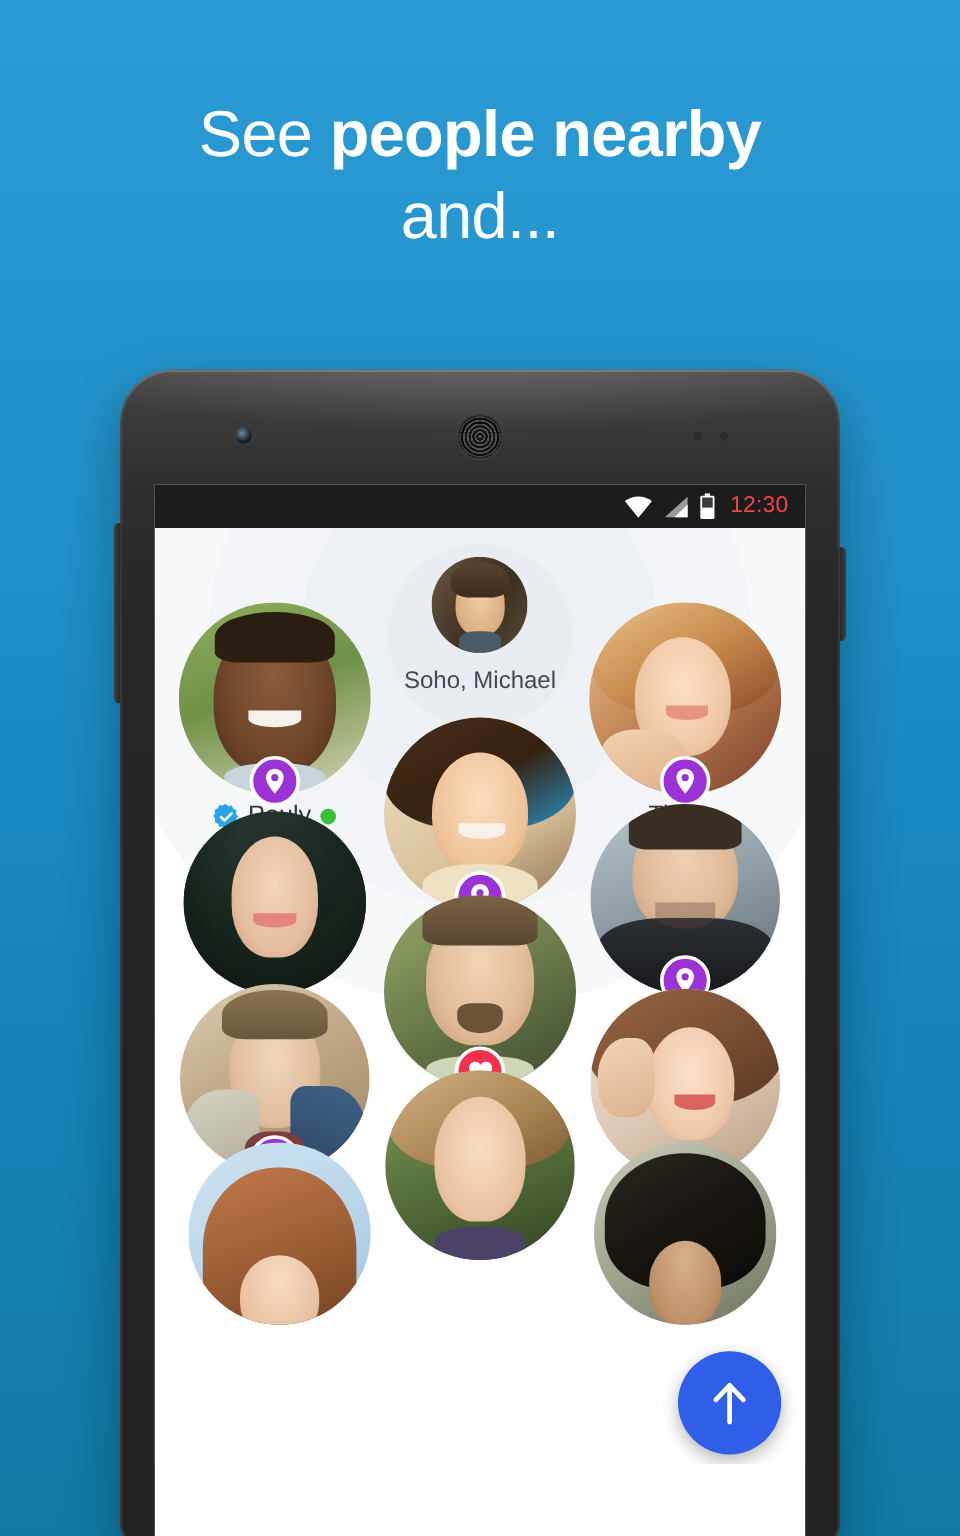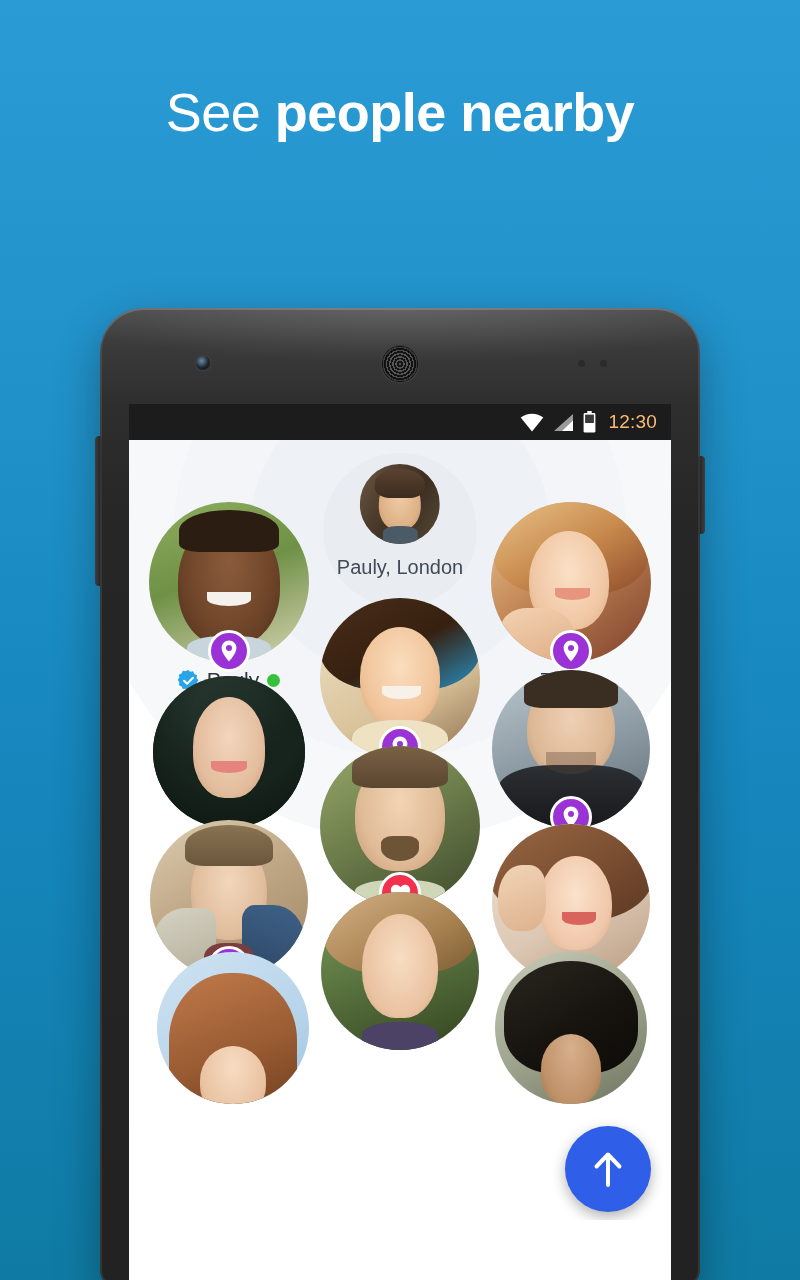--- a/index.html
+++ b/index.html
@@ -137,21 +137,21 @@
     height: 36px;
     background: #1c1c1c;
     display: flex;
     align-items: center;
     justify-content: flex-end;
     padding-right: 14px;
     gap: 9px;
   }
   .sb-icon { display: block; }
   .sb-time {
-    color: #fdba74;
+    color: #ef4444;
     font-size: 19px;
     letter-spacing: 0.2px;
     margin-left: 3px;
   }
 
   
   .appbar {
     position: relative;
     height: 68px;
     background: #ffffff;
@@ -297,20 +297,21 @@
   .ph { width: 100%; height: 100%; position: relative; }
   .ph .bg { position: absolute; inset: 0; }
   .ph .hair, .ph .face, .ph .neck, .ph .extra { position: absolute; }
   .ph .face { border-radius: 50% 50% 44% 44%; }
 </style>
 </head>
 <body>
 
 <div class="headline">
   <span><span>See </span><span class="bold">people nearby</span></span><br>
+  <span>and...</span>
 </div>
 
 <div class="phone">
 
   <div class="btn-volume"></div>
   <div class="btn-power"></div>
 
   <div class="phone-body">
     <div class="cam"></div>
     <div class="speaker-grille"></div>
@@ -347,21 +348,21 @@
 
         <div class="me-node">
           <div class="me-avatar">
             <div class="ph">
               <div class="bg" style="background:linear-gradient(120deg,#6d5a44 0%,#4c3c2c 35%,#3b2f22 60%,#5a4a38 100%)"></div>
               <div class="face" style="left:24%;top:16%;width:52%;height:66%;background:radial-gradient(ellipse at 50% 38%,#f0cba6 0%,#dfb287 62%,#c2946a 100%)"></div>
               <div class="hair" style="left:19%;top:6%;width:62%;height:36%;border-radius:50% 50% 34% 34%;background:linear-gradient(180deg,#5a4230,#3d2c1e)"></div>
               <div class="extra" style="left:28%;bottom:0;width:44%;height:22%;background:#4a5a66;border-radius:40% 40% 0 0"></div>
             </div>
           </div>
-          <div class="me-label">Pauly, London</div>
+          <div class="me-label">Soho, Michael</div>
         </div>
 
         <div class="person" style="left:10px;top:62px;width:180px;">
           <div class="p-avatar" style="width:160px;height:160px;">
             <div class="ph">
               <div class="bg" style="background:linear-gradient(160deg,#8fae5e 0%,#6f9146 45%,#d9d4b6 100%)"></div>
               <div class="face" style="left:18%;top:10%;width:64%;height:80%;background:radial-gradient(ellipse at 50% 35%,#8a5c3c 0%,#6f4529 60%,#4e3019 100%)"></div>
               <div class="hair" style="left:19%;top:5%;width:62%;height:26%;border-radius:50% 50% 20% 20%;background:#2b1d12"></div>
               <div class="extra" style="left:24%;bottom:0;width:52%;height:16%;background:#c9d5dd;border-radius:44% 44% 0 0"></div>
               <div class="extra" style="left:36%;top:56%;width:28%;height:9%;background:#f5f2ee;border-radius:0 0 50% 50%"></div>

